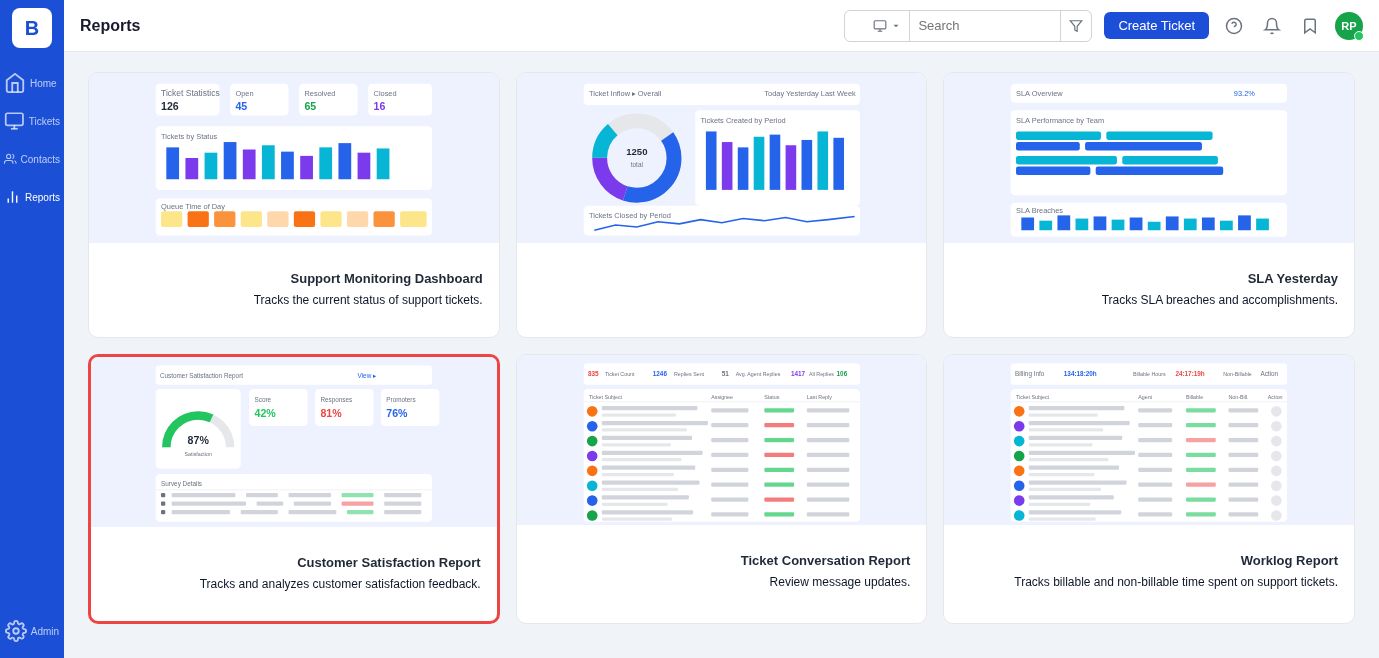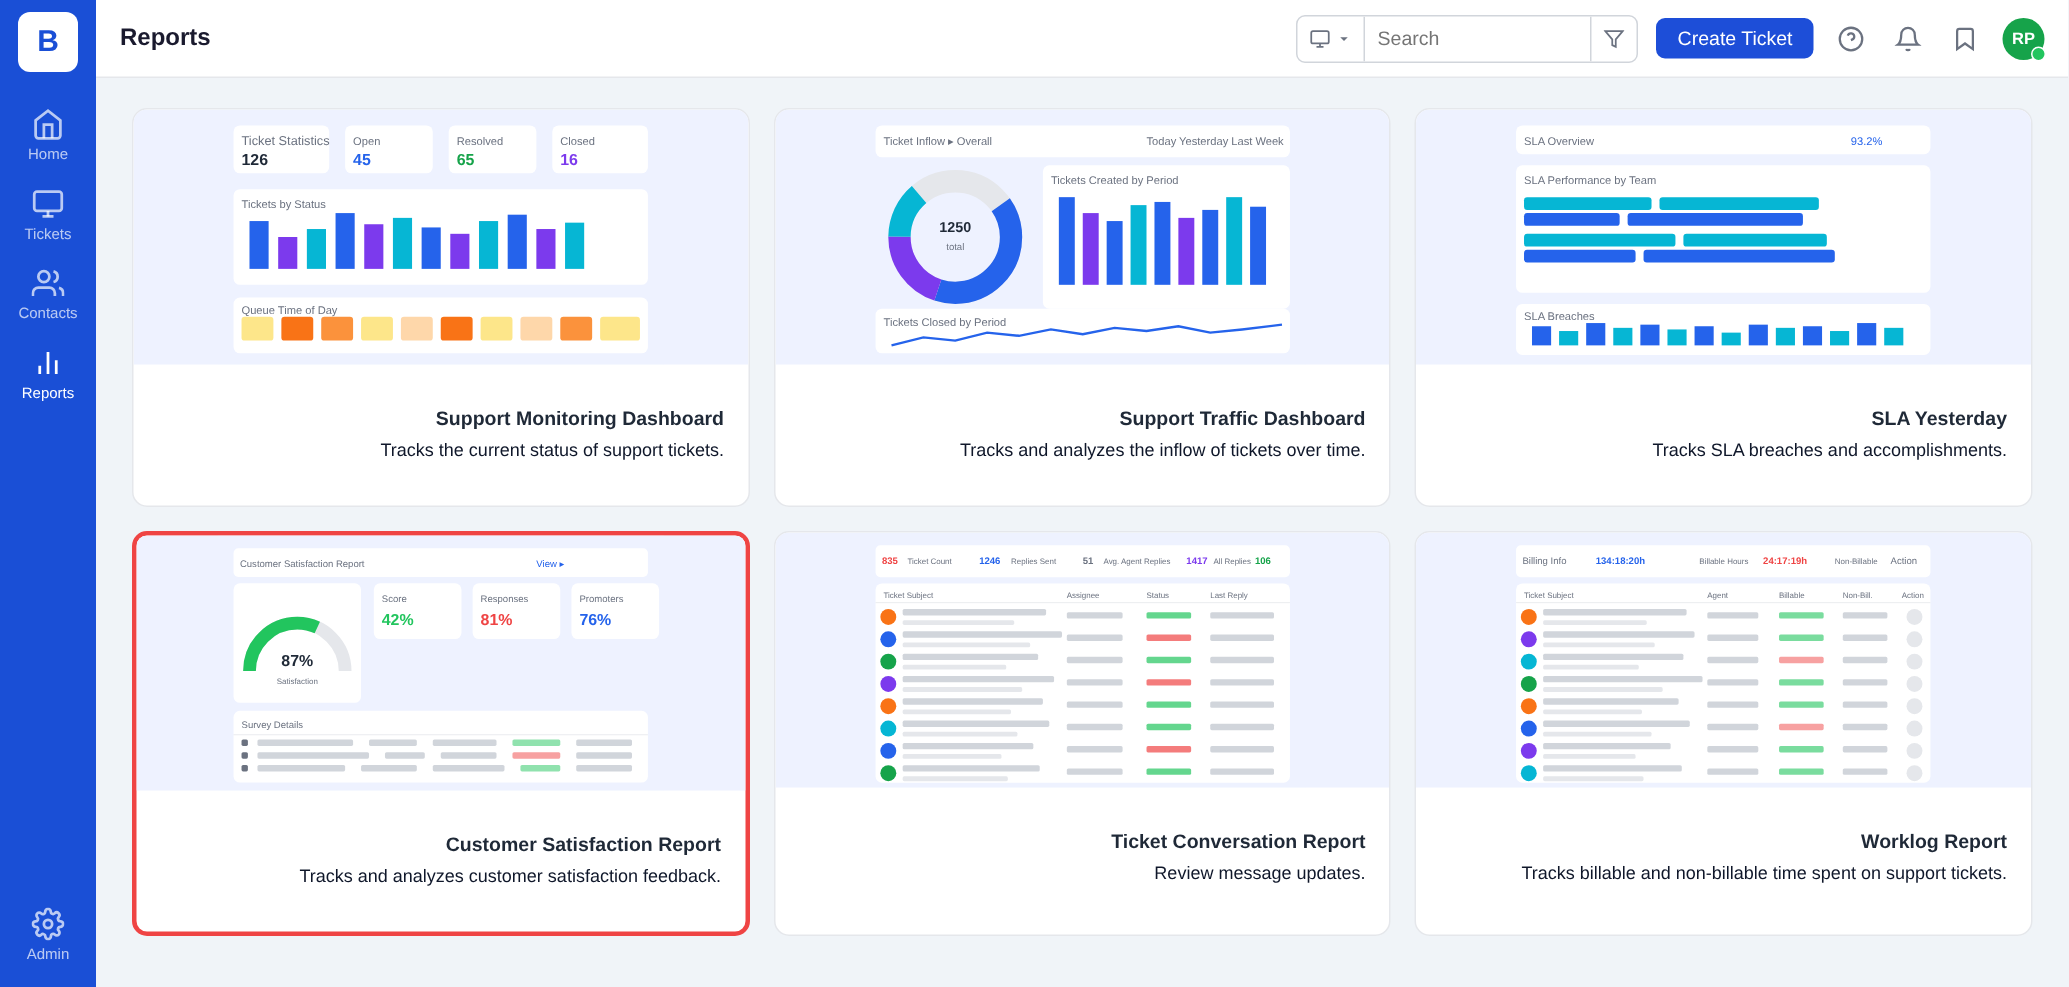--- a/index.html
+++ b/index.html
@@ -17,21 +17,21 @@
     }
     .sidebar-logo {
       width: 40px; height: 40px;
       background: white;
       border-radius: 8px;
       display: flex; align-items: center; justify-content: center;
       margin-bottom: 16px;
       font-weight: 900; font-size: 20px; color: #1a4fd6;
     }
     .sidebar-item {
-      display: flex; flex-direction: column; align-items: center;
+      display: flex; flex-direction: row; align-items: center;
       padding: 8px 4px; cursor: pointer; width: 100%;
       color: rgba(255,255,255,0.7); font-size: 10px; gap: 4px;
       text-align: center;
     }
     .sidebar-item.active { color: white; }
     .sidebar-item svg { width: 22px; height: 22px; }
     .sidebar-bottom { margin-top: auto; }
 
     
     .main { flex: 1; display: flex; flex-direction: column; overflow: hidden; }
@@ -46,20 +46,21 @@
     }
     .header-title {
       font-size: 16px; font-weight: 600; color: #1a1a2e;
       flex: 1;
     }
     .search-container {
       display: flex; align-items: center;
       border: 1px solid #d1d5db; border-radius: 6px;
       background: white; overflow: hidden;
       height: 32px;
+      padding-left: 20px;
     }
     .search-type-btn {
       display: flex; align-items: center; gap: 4px;
       padding: 0 8px; border-right: 1px solid #d1d5db;
       font-size: 12px; color: #6b7280; cursor: pointer;
       height: 100%;
     }
     .search-input-field {
       border: none; outline: none;
       padding: 0 8px; font-size: 13px; color: #374151;
@@ -319,24 +320,20 @@
             <rect x="185" y="58" width="10" height="52" fill="#2563eb"></rect>
             <rect x="200" y="68" width="10" height="42" fill="#7c3aed"></rect>
             <rect x="215" y="63" width="10" height="47" fill="#2563eb"></rect>
             <rect x="230" y="55" width="10" height="55" fill="#06b6d4"></rect>
             <rect x="245" y="61" width="10" height="49" fill="#2563eb"></rect>
 
             <rect x="10" y="125" width="260" height="28" rx="4" fill="white"></rect>
             <text x="15" y="136" font-size="7" fill="#6b7280">Tickets Closed by Period</text>
             <polyline points="20,148 40,143 60,145 80,140 100,142 120,138 140,141 160,137 180,139 200,136 220,140 240,138 265,135" fill="none" stroke="#2563eb" stroke-width="1.5"></polyline>
           </svg>
-        </div>
-        <div class="report-card-body">
-          <div class="report-card-title">Support Traffic Dashboard</div>
-          <div class="report-card-desc">Tracks and analyzes the inflow of tickets over time.</div>
         </div>
       </div>
 
       <div class="report-card">
         <div class="report-card-preview">
           <svg viewBox="0 0 280 160" xmlns="http://www.w3.org/2000/svg">
             <rect width="280" height="160" fill="#eef2ff"></rect>
 
             <rect x="10" y="10" width="260" height="18" rx="4" fill="white"></rect>
             <text x="15" y="22" font-size="7" fill="#6b7280">SLA Overview</text>

